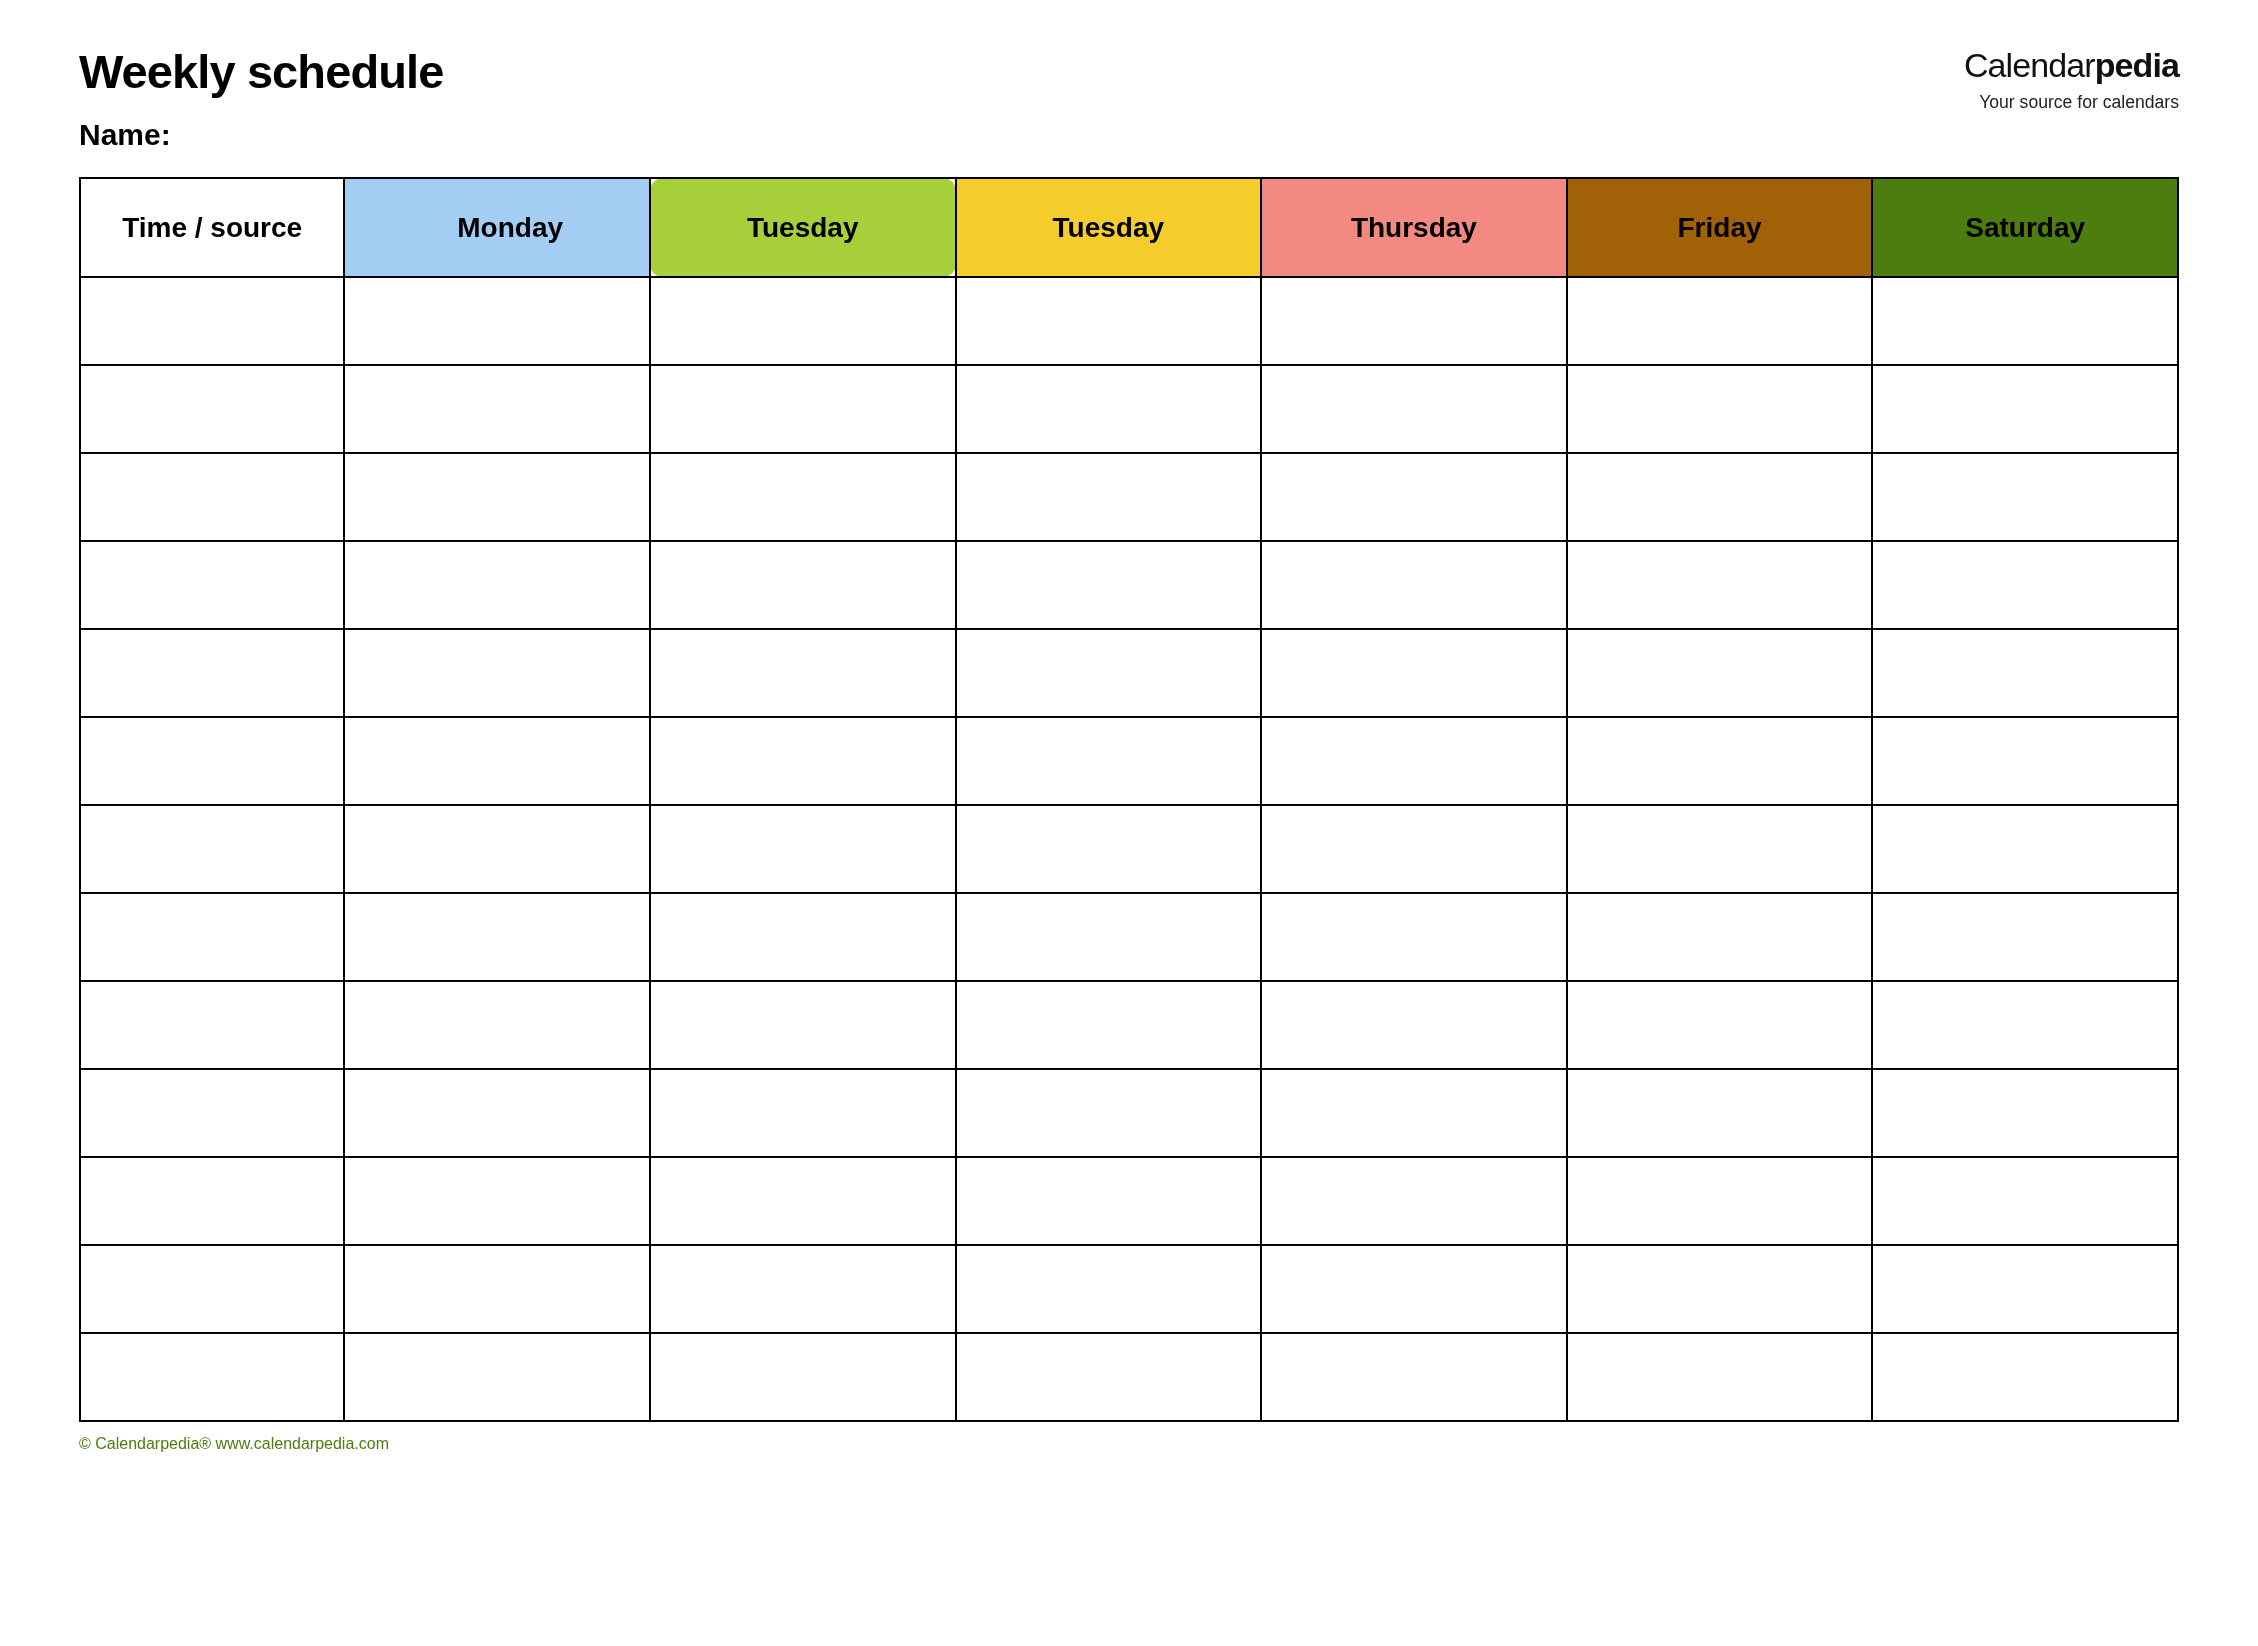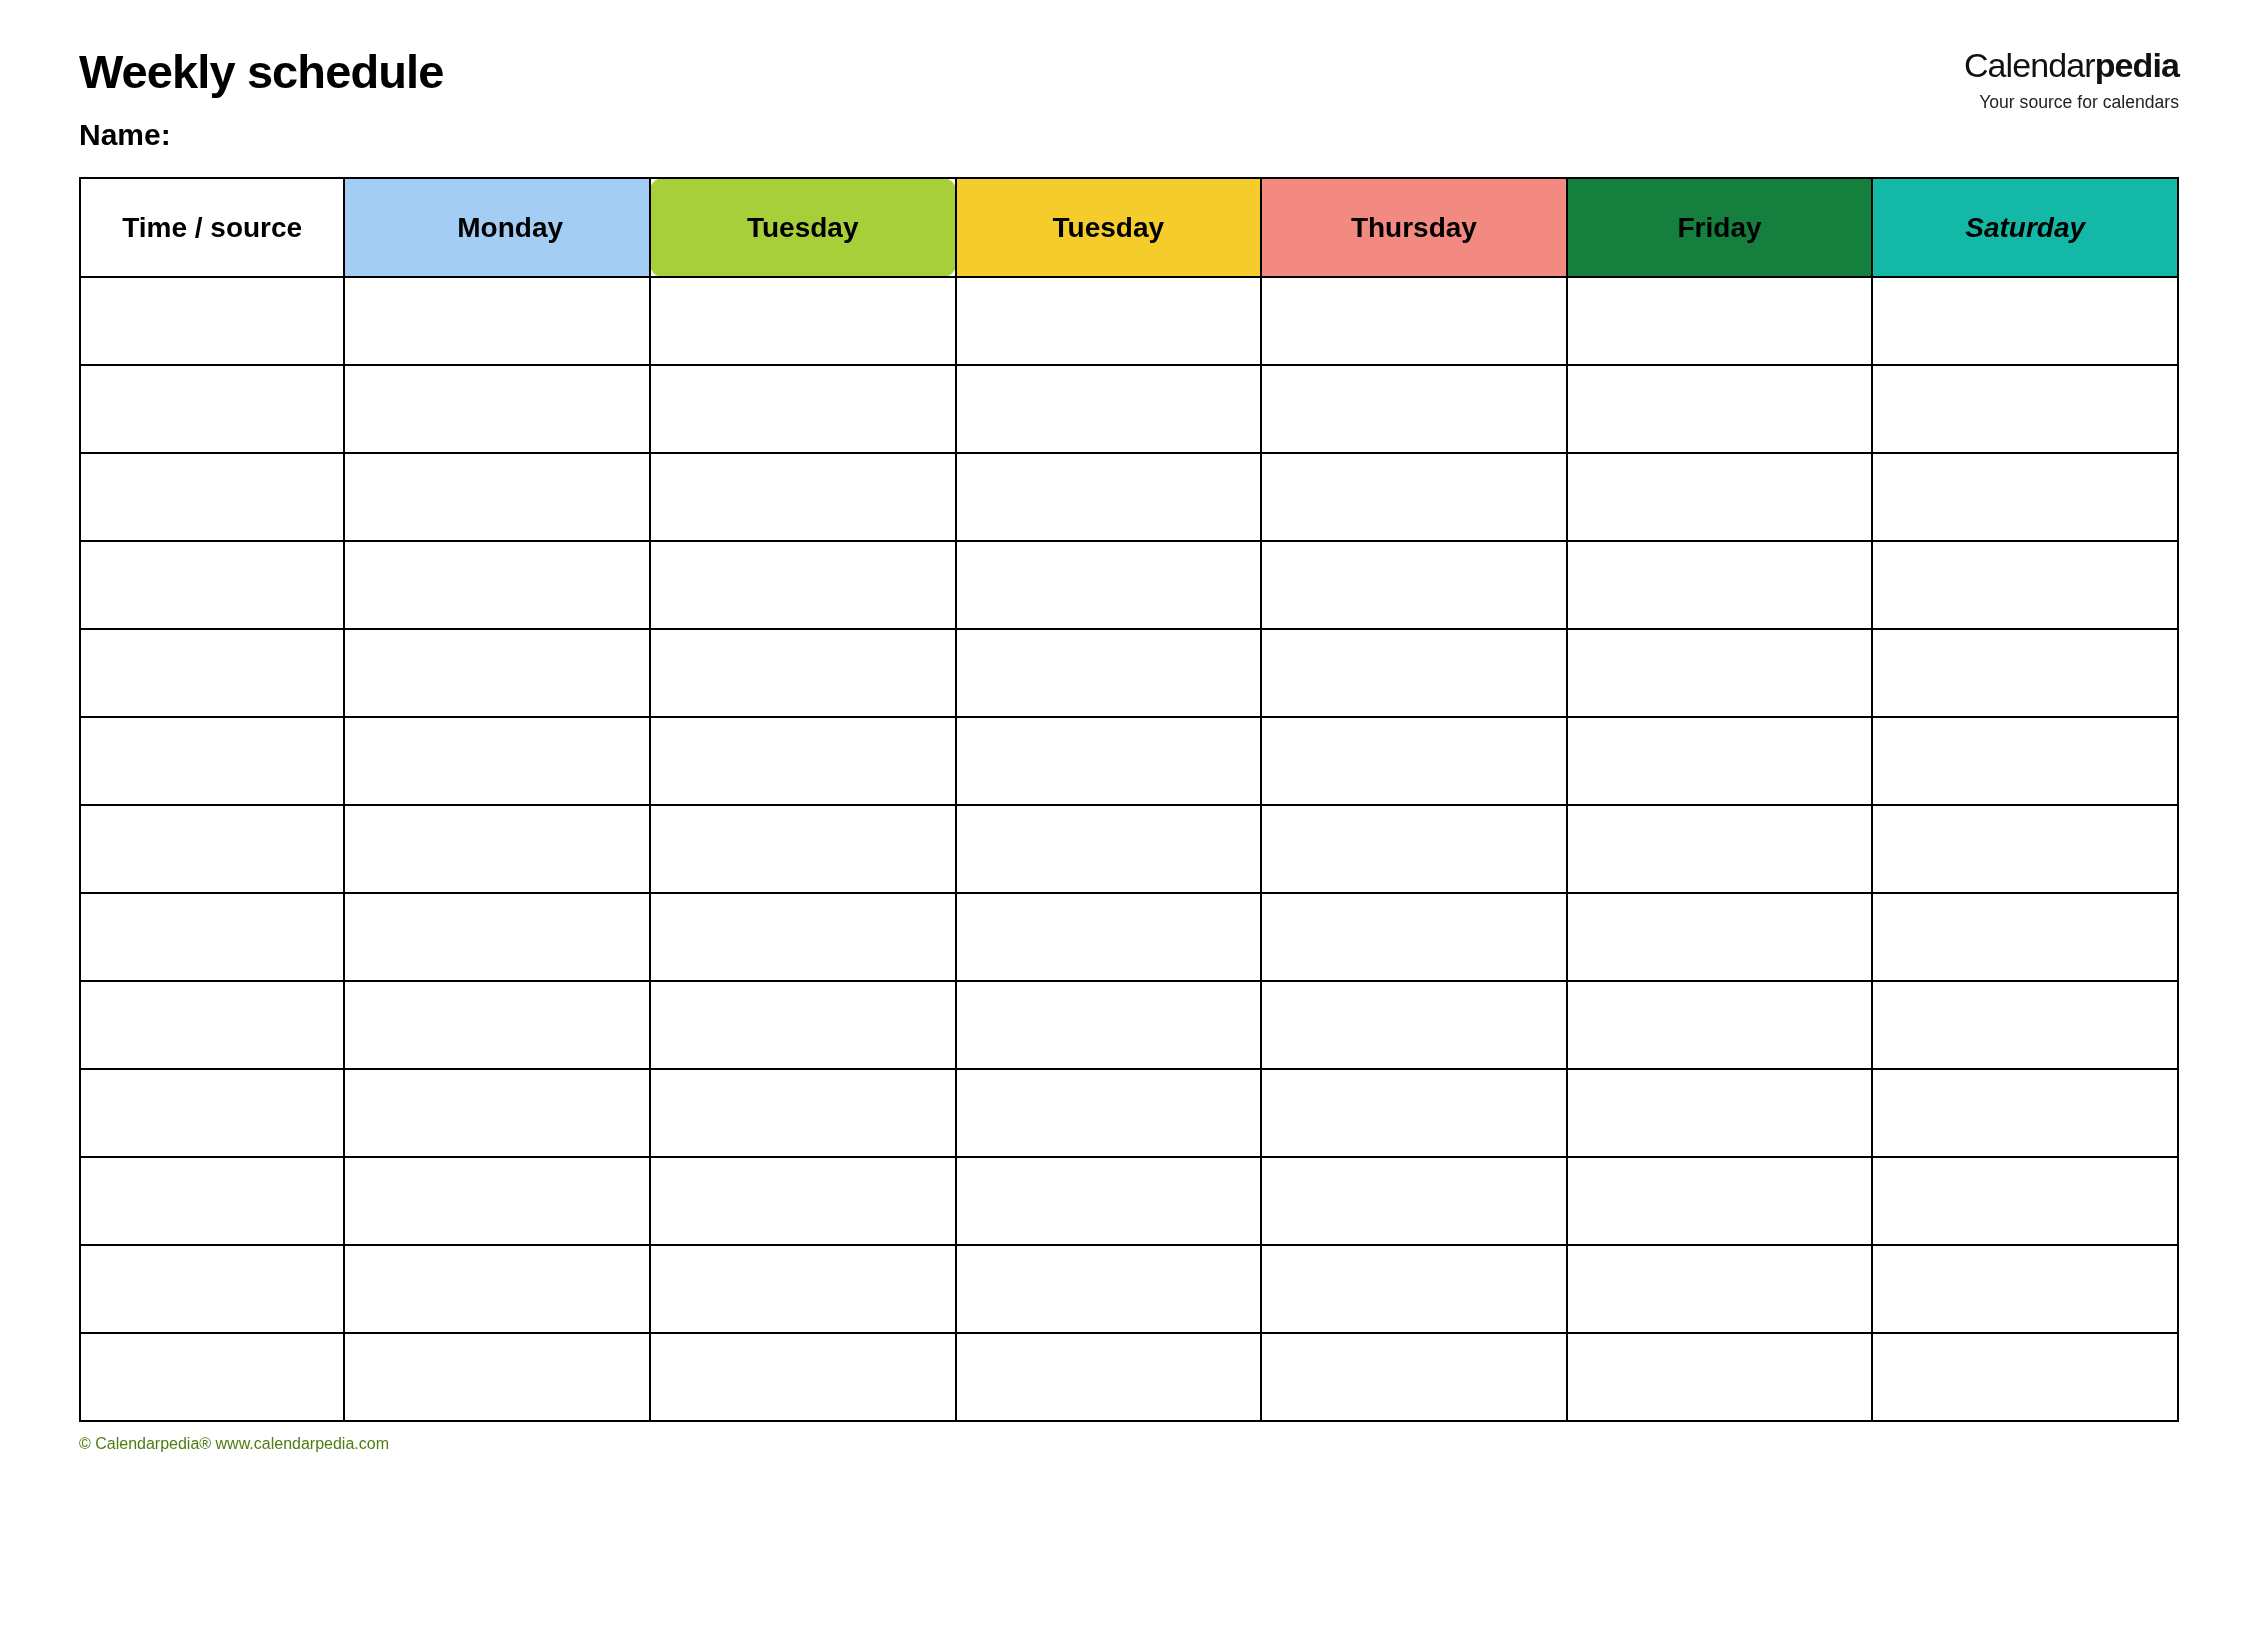--- a/index.html
+++ b/index.html
@@ -106,22 +106,22 @@
         <col class="day-col">
         <col class="day-col">
     </colgroup>
     <thead>
       <tr>
         <th>Time / source</th>
         <th style="background-color: rgb(163, 205, 242); padding-left: 26px;">Monday</th>
         <th style="background-color: rgb(167, 207, 58); border-radius: 13px;">Tuesday</th>
         <th style="background-color: rgb(244, 205, 44);">Tuesday</th>
         <th style="background-color: rgb(242, 138, 130);">Thursday</th>
-        <th style="background-color: #15803d;">Friday</th>
-        <th style="background-color: #14b8a6; font-style: italic;">Saturday</th>
+        <th style="background-color: #a16207;">Friday</th>
+        <th style="background-color: #4d7c0f;">Saturday</th>
       </tr>
     </thead>
     <tbody>
         <tr>
           <td></td>
           <td></td>
           <td></td>
           <td></td>
           <td></td>
           <td></td>

